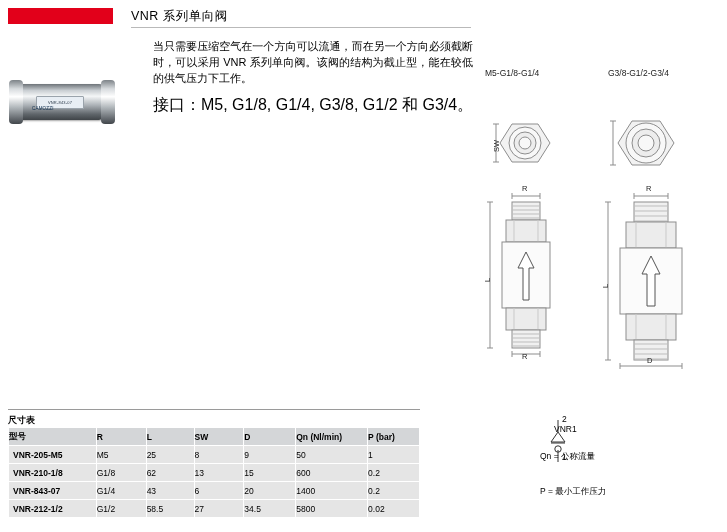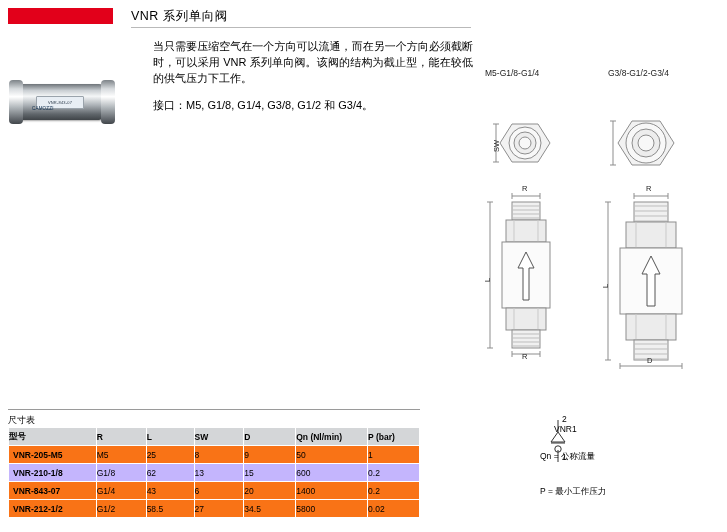--- a/index.html
+++ b/index.html
@@ -22,21 +22,21 @@
     position:absolute;left:131px;top:27px;width:340px;height:1px;
     background:#b9b9b9;
   }
   
   .para{
     position:absolute;left:153px;top:38px;width:320px;
     font-size:11px;line-height:16px;text-align:justify;
   }
   .ports{
     position:absolute;left:153px;top:97px;width:340px;
-    font-size:11px;line-height:16px;
+    font-size:16px;line-height:16px;
   }
   
   .photo-wrap{
     position:absolute;left:8px;top:72px;width:108px;height:62px;
   }
   .photo-body{
     position:absolute;left:8px;top:12px;width:88px;height:36px;
     border-radius:5px;
     background:linear-gradient(to bottom,#6e7479 0%,#c9ced2 18%,#f4f6f7 34%,#aeb4b9 58%,#5f656a 84%,#3f4448 100%);
     box-shadow:0 1px 2px rgba(0,0,0,.35);
@@ -75,37 +75,37 @@
   .valve{position:absolute;}
   
   .sym-label{
     position:absolute;font-size:8.5px;
   }
   .sym-note{
     position:absolute;font-size:8.5px;line-height:13px;white-space:nowrap;
   }
   
   .tbl-title{
-    position:absolute;left:8px;top:414px;font-size:9px;font-weight:normal;
+    position:absolute;left:8px;top:414px;font-size:9px;font-weight:bold;
   }
   table.dims{
     position:absolute;left:8px;top:427px;width:412px;
     border-collapse:collapse;font-size:8.5px;
   }
   table.dims th,table.dims td{
     border:1px solid #ffffff;
     padding:2px 0 2px 0;
     text-align:left;
     height:13px;
   }
   table.dims thead th{
     background:#d4d6d8;font-weight:bold;
   }
-  table.dims tbody tr{background:#f97316;}
-  table.dims tbody tr.alt{background:#c4b5fd;}
+  table.dims tbody tr{background:#e5e5e5;}
+  table.dims tbody tr.alt{background:#e5e5e5;}
   table.dims td.model{
     text-align:left;padding-left:4px;font-weight:bold;
   }
   .topline{
     position:absolute;left:8px;top:409px;width:412px;height:1px;background:#9a9a9a;
   }
 </style>
 </head>
 <body>
 

